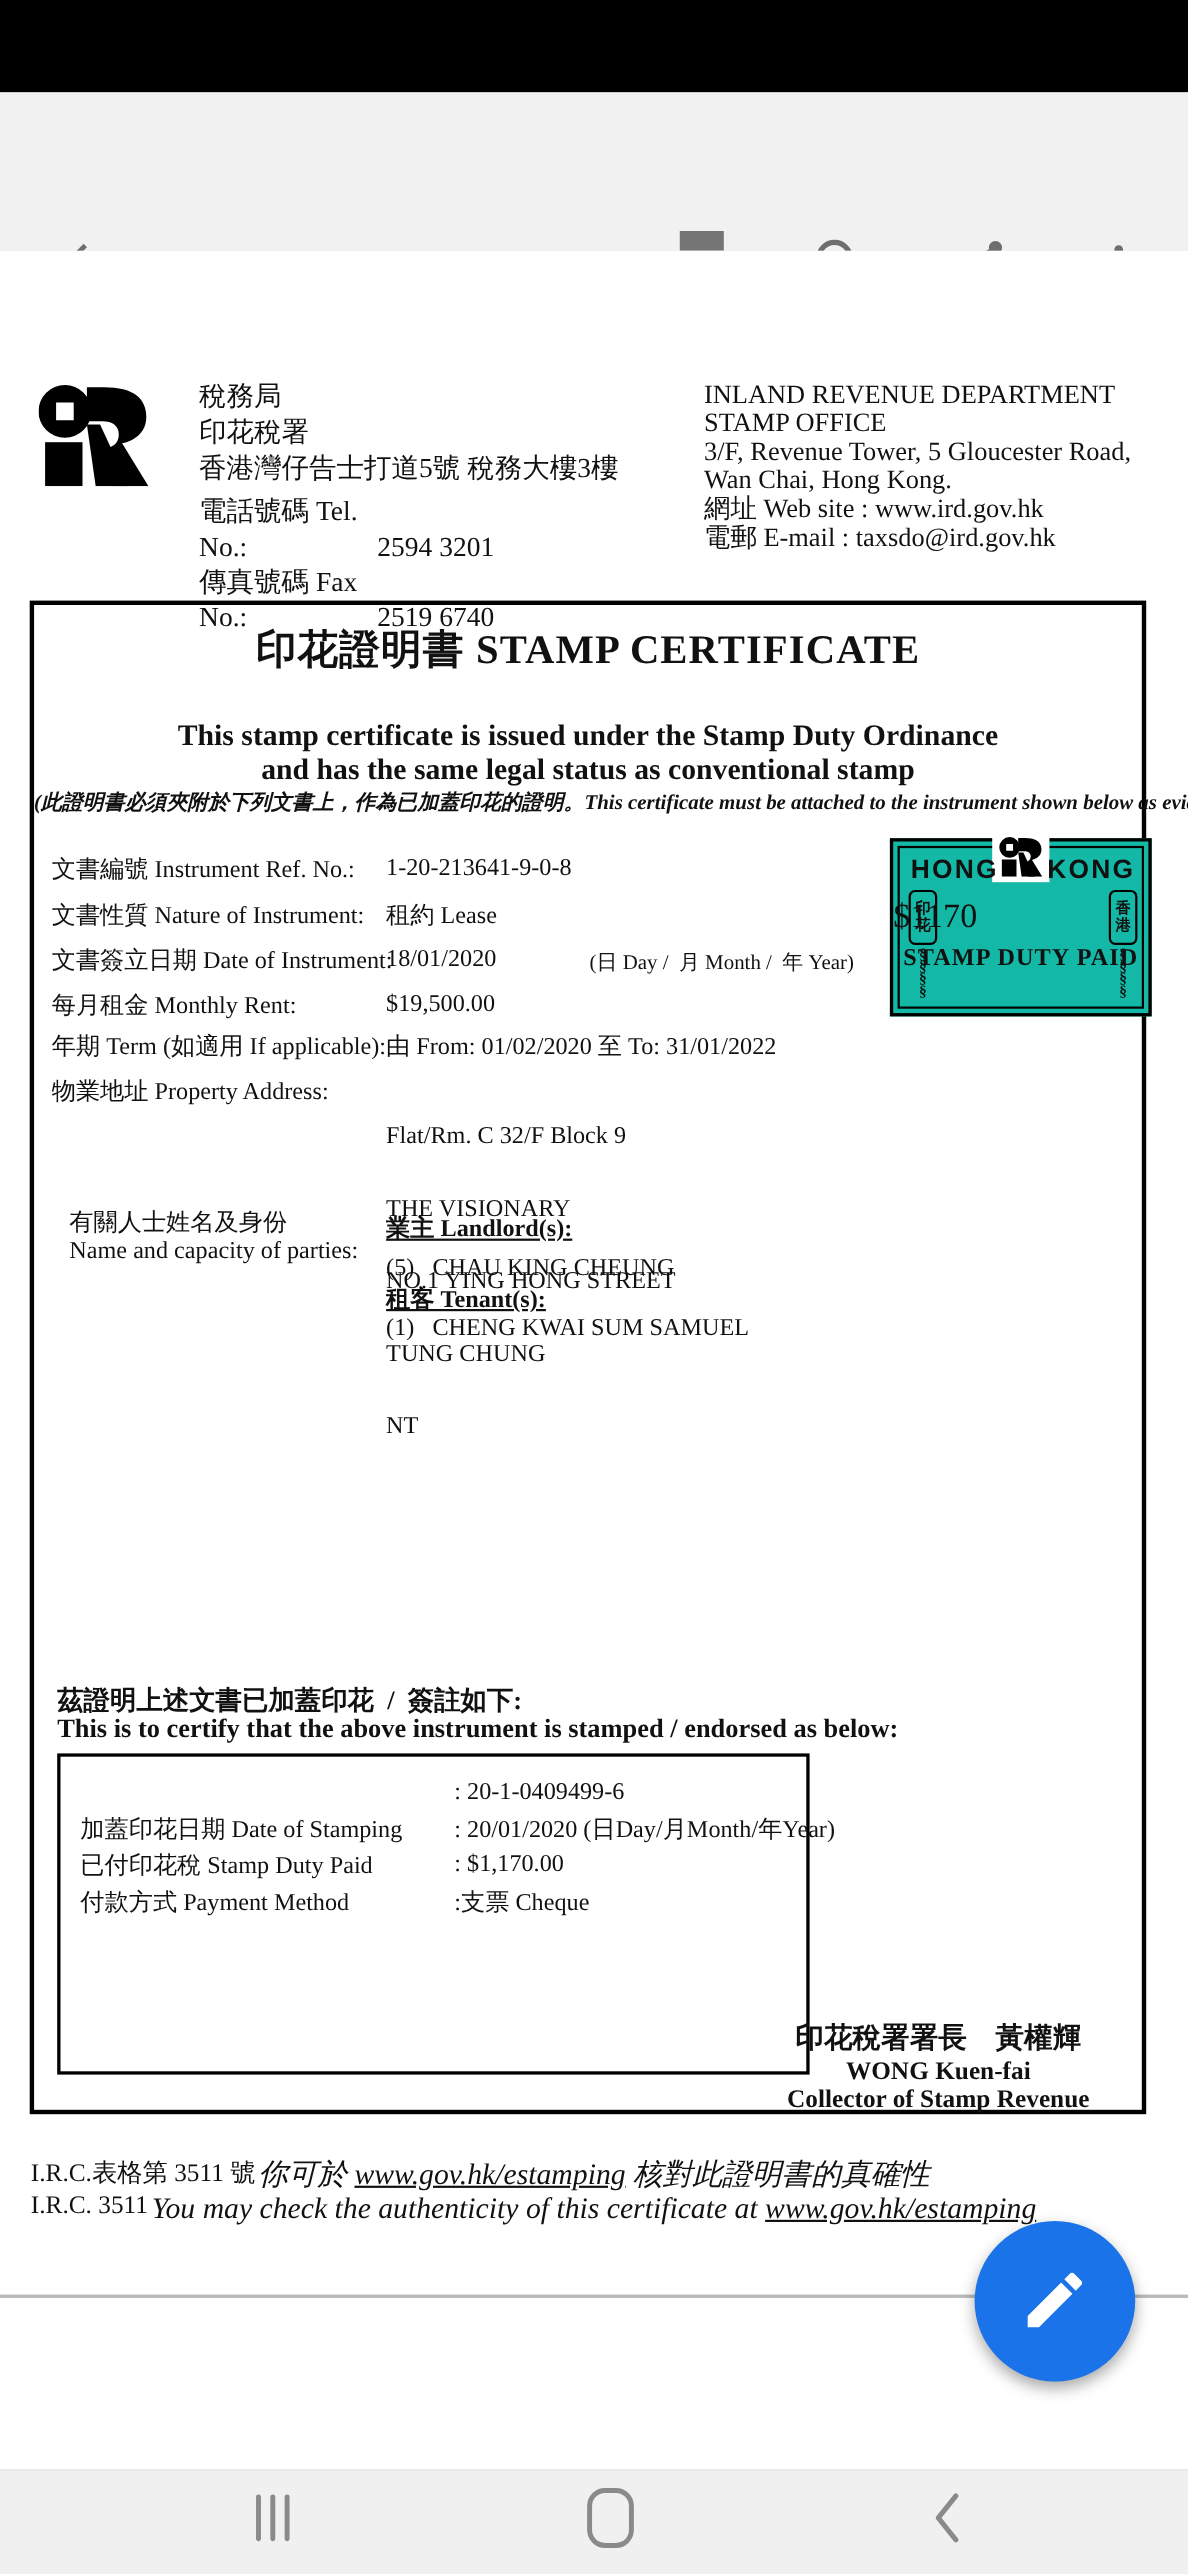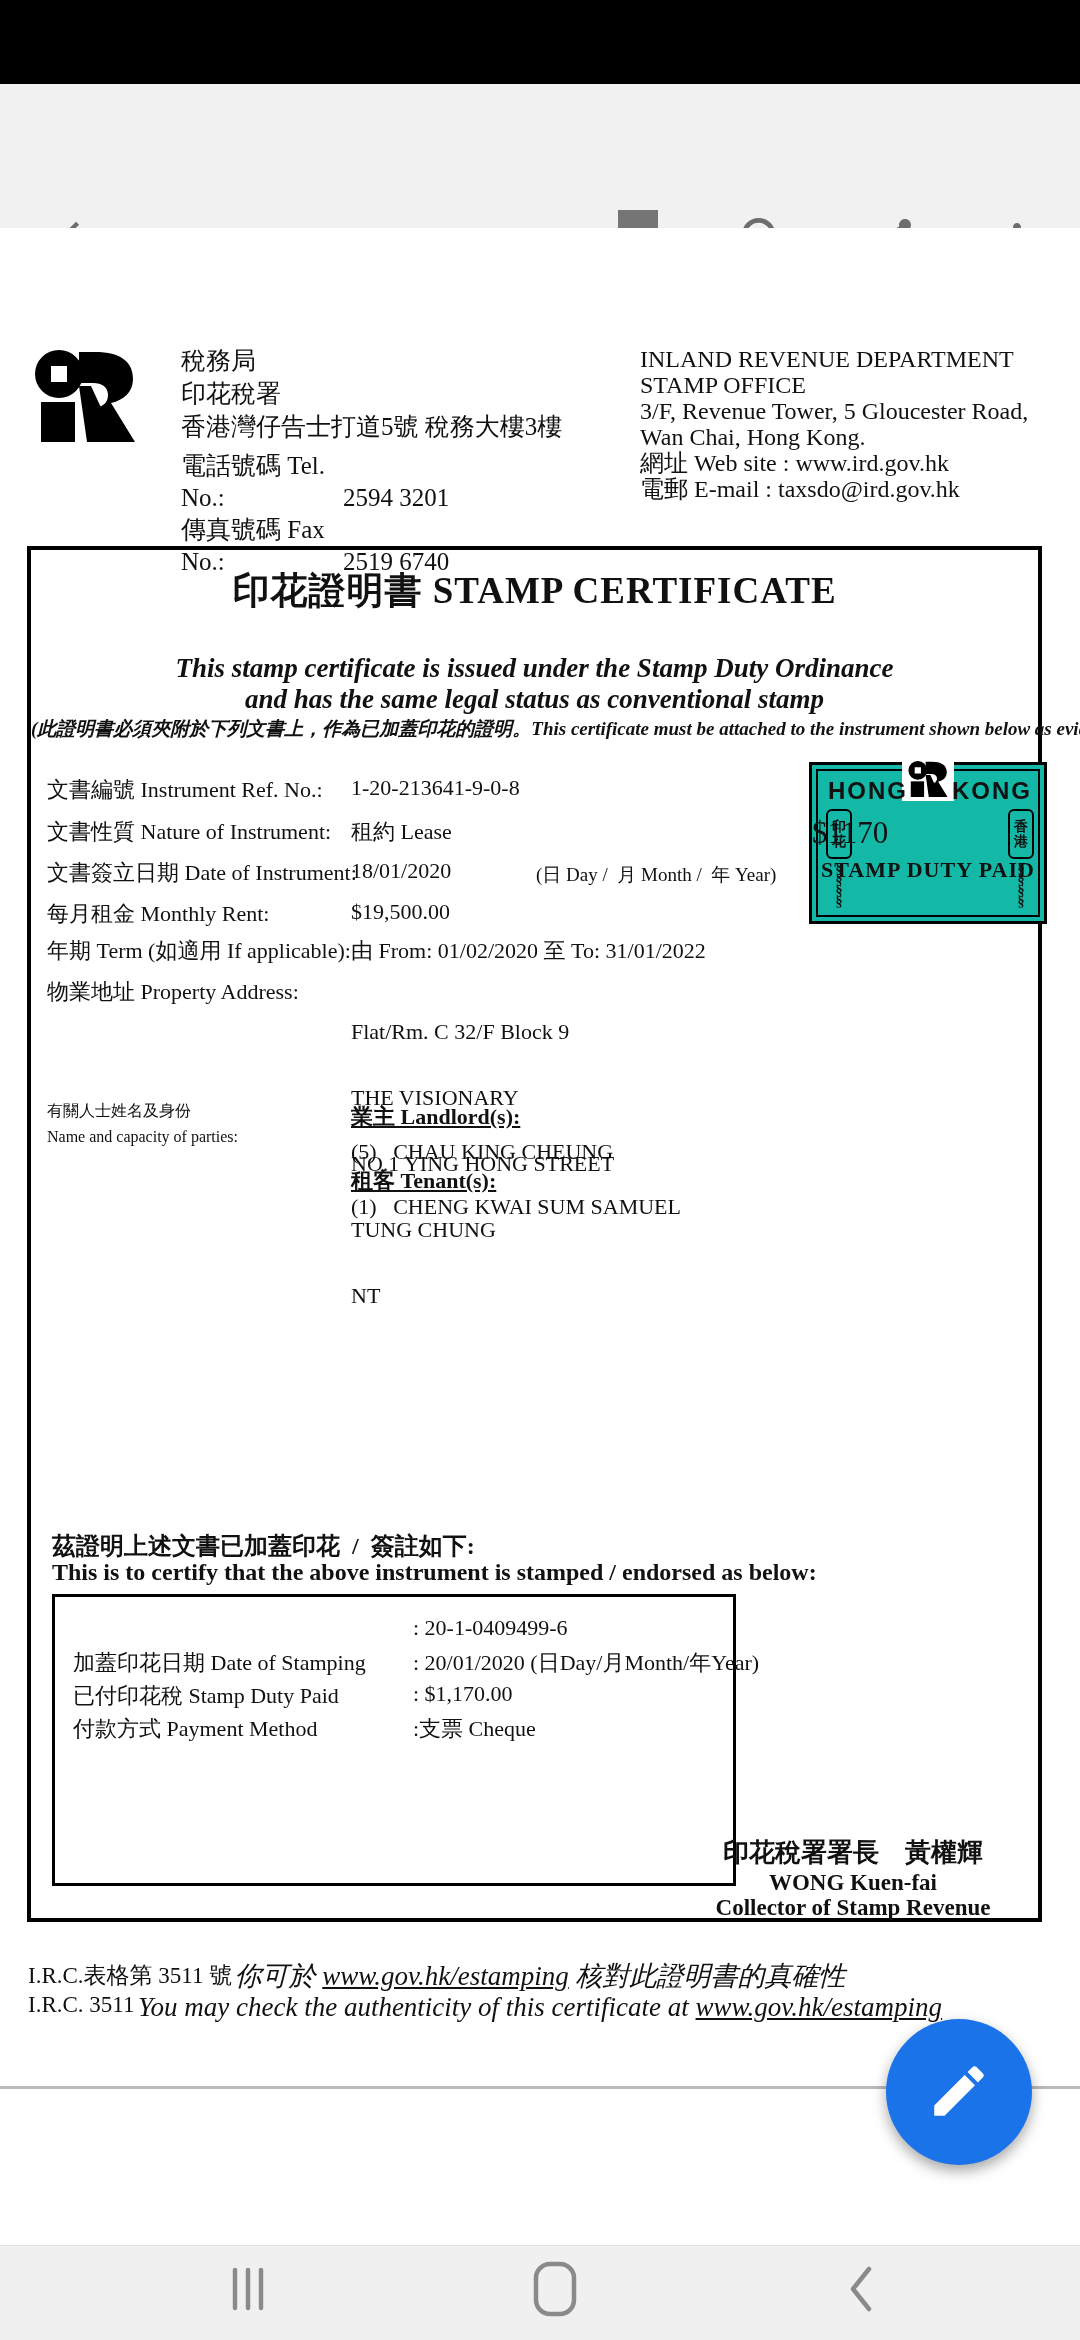--- a/index.html
+++ b/index.html
@@ -29,30 +29,30 @@
   .ird-logo { left:35px; top:122px; width:100px; height:92px; }
   .dept-cn { left:181px; top:116px; font-size:25px; line-height:33px; }
   .telfax { left:181px; top:222px; font-size:25px; line-height:32px; }
   .telfax .lab { display:inline-block; width:162px; }
   .hdr-right { left:640px; top:118px; width:420px; text-align:left; font-size:24px; line-height:26px; }
   .hdr-right div { white-space:nowrap; }
   
   .cert-box { left:27px; top:318px; width:1015px; height:1376px; border:4px solid #000; }
   .cert-title { left:0; top:16px; width:100%; text-align:center; font-size:37px; font-weight:bold; letter-spacing:1px; }
   .sub-cn { left:0; top:70px; width:100%; text-align:center; font-size:27px; font-weight:bold; font-style:italic; }
-  .sub-en { left:0; width:100%; text-align:center; font-size:27px; font-weight:bold; font-style:italic; }
+  .sub-en { left:0; width:100%; text-align:center; font-size:27px; font-weight:bold; }
   .sub-en1 { top:103px; } .sub-en2 { top:134px; }
   .cert-note { left:0; top:166px; width:100%; text-align:center; font-size:19px; font-weight:bold; font-style:italic; white-space:nowrap; }
   .f-label { left:16px; font-size:22px; white-space:pre; }
   .f-value { left:320px; font-size:22px; white-space:pre; }
   .r0 { top:225px; } .r1 { top:267px; } .r2 { top:308px; } .r3 { top:349px; } .r4 { top:386px; }
   .date-note { left:505px; top:312px; font-size:19px; white-space:pre; }
   .r5 { top:427px; }
   .addr { left:320px; top:427px; font-size:22px; line-height:22px; white-space:pre; }
-  .parties-label { left:16px; top:548px; font-size:16px; line-height:26px; }
+  .parties-label { left:32px; top:548px; font-size:22px; line-height:26px; }
   .party-head { left:320px; font-size:22px; font-weight:bold; text-decoration:underline; white-space:pre; }
   .ph1 { top:552px; } .party-e1 { top:589px; } .ph2 { top:616px; } .party-e2 { top:644px; }
   .party-entry { left:320px; font-size:22px; white-space:pre; }
   
   .stamp { left:778px; top:212px; width:238px; height:162px; border:3px solid #000; background:#14b8a6; }
   .stamp-inner { position:absolute; left:4px; top:4px; right:4px; bottom:4px; border:2px solid #000; }
   .stamp-logo { position:absolute; left:50%; top:-4px; transform:translateX(-50%); background:#fff; padding:0 6px; }
   .stamp-word { position:absolute; top:12px; font-family:"Liberation Sans", sans-serif; font-weight:800; font-size:24px; letter-spacing:2px; }
   .stamp-hong { left:16px; } .stamp-kong { right:12px; }
   .stamp-amount { position:absolute; left:0; top:50px; width:100%; text-align:left; font-size:31px; }

